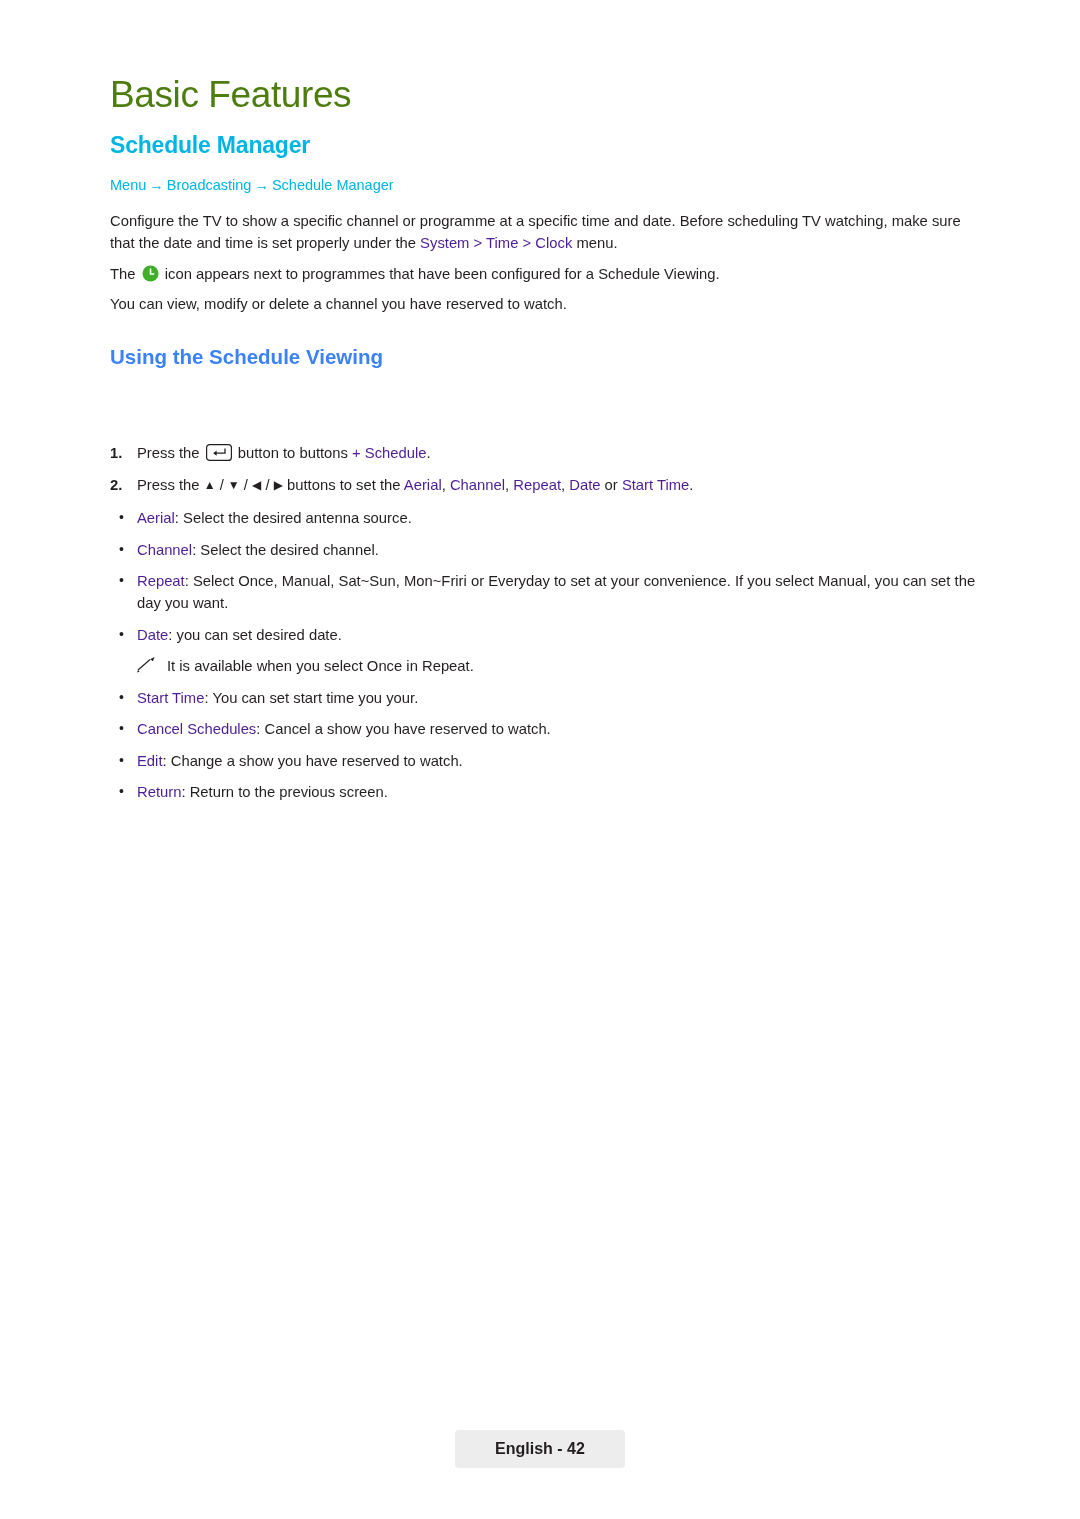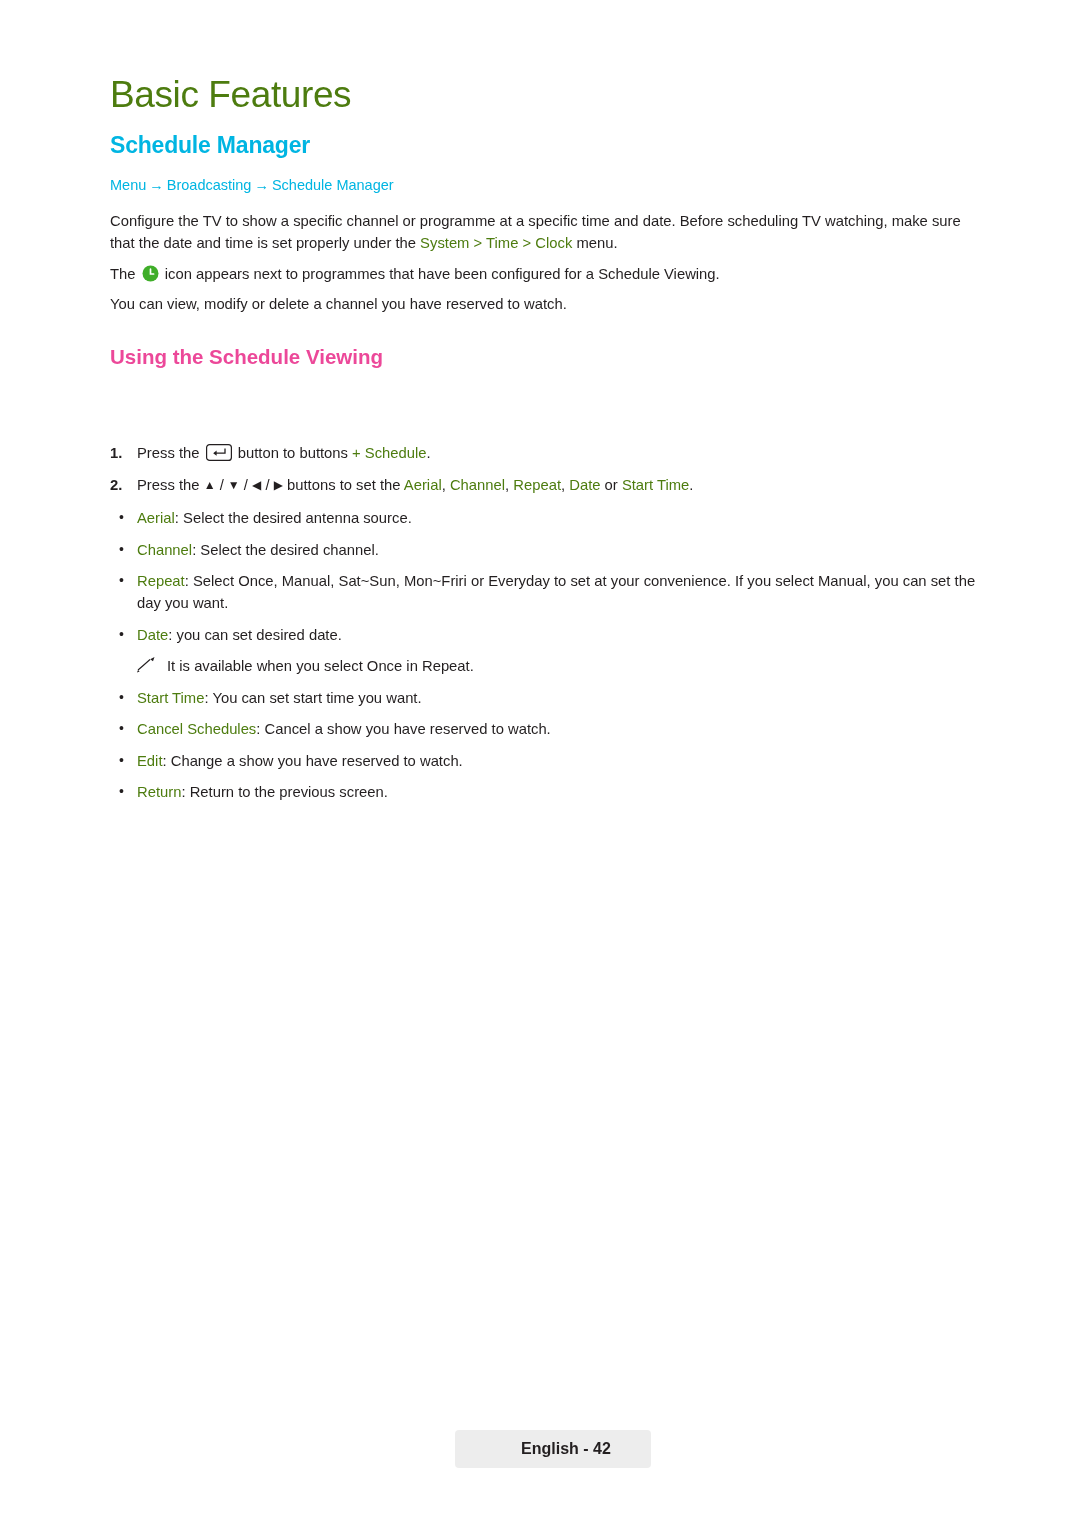--- a/index.html
+++ b/index.html
@@ -50,31 +50,31 @@
     color: #00b5e2;
     padding: 0 3px;
   }
   .para {
     position: absolute;
     font-size: 14.8px;
     line-height: 22px;
     color: #231f20;
     width: 862px;
   }
-  .cyan { color: #4d7c0f; }
+  .cyan { color: #4c1d95; }
   .p1 { left: 110px; top: 210px; }
   .p2 { left: 110px; top: 263px; }
   .p3 { left: 110px; top: 293px; }
   .subhead {
     position: absolute;
     left: 110px;
     top: 345px;
     font-size: 20.5px;
     font-weight: bold;
-    color: #ec4899;
+    color: #3b82f6;
   }
   .p4 { left: 110px; top: 391px; width: 855px; }
 
   .numlist {
     position: absolute;
     left: 110px;
     top: 442px;
     width: 880px;
     font-size: 14.8px;
     line-height: 22px;
@@ -162,21 +162,20 @@
   }
 
   .footer {
     position: absolute;
     left: 455px;
     top: 1430px;
     width: 170px;
     height: 38px;
     background: #ededed;
     border-radius: 4px;
-    padding-left: 26px;
   }
   .footer span {
     display: block;
     text-align: center;
     line-height: 38px;
     font-size: 16px;
     font-weight: bold;
     color: #231f20;
   }
 </style>
@@ -250,21 +249,21 @@
       <span class="pen"><svg width="22" height="18" viewBox="0 0 22 18">
             <path d="M2 14 C5 11.5 9 8 14 3.5" stroke="#231f20" stroke-width="1.1" fill="none"></path>
             <path d="M14.2 3.2 L18.5 1 L17 5.2 Z" fill="#231f20"></path>
             <path d="M2 14 L1 16.6 L3.6 15.6 Z" fill="#231f20"></path>
           </svg></span>
       <span>It is available when you select Once in Repeat.</span>
     </div>
 
     <div class="bullet">
       <span class="dot">•</span>
-      <span class="cyan">Start Time</span><span>: You can set start time you want.</span>
+      <span class="cyan">Start Time</span><span>: You can set start time you your.</span>
     </div>
 
 
     <div class="bullet">
       <span class="dot">•</span>
       <span class="cyan">Cancel Schedules</span><span>: Cancel a show you have reserved to watch.</span>
     </div>
 
     <div class="bullet">
       <span class="dot">•</span>

